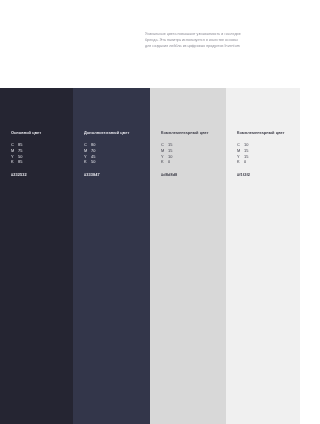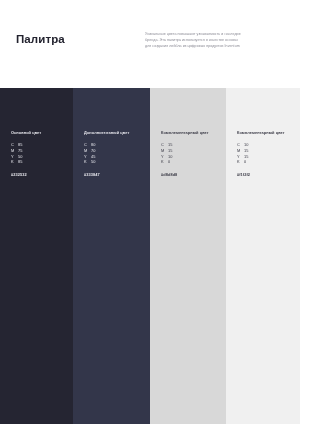--- a/index.html
+++ b/index.html
@@ -105,21 +105,20 @@
   .on-light .swatch-label,
   .on-light .cmyk-row,
   .on-light .hex {
     color: #3a3a46;
   }
 </style>
 </head>
 <body>
 
 <div class="header">
-  <div class="page-title">Палитра</div>
   <div class="intro">
     <p>Уникальные цвета повышают узнаваемость и наследие</p>
     <p>бренда. Эта палитра используется в качестве основы</p>
     <p>для создания лейбла из цифровых продуктов Inventum</p>
   </div>
 </div>
 
 <div class="swatches" id="swatch-strip">
     <div class="swatch on-dark" style="background: rgb(37, 37, 50); width: 73px;">
       <div class="swatch-body">

